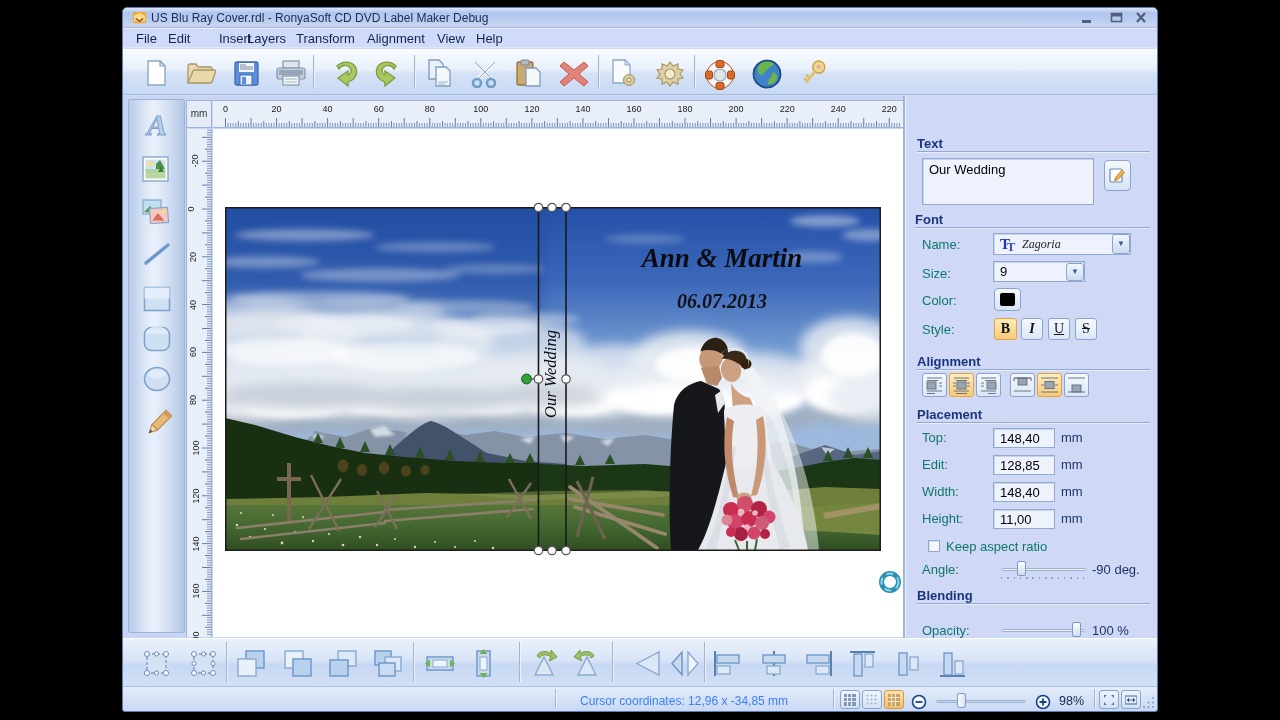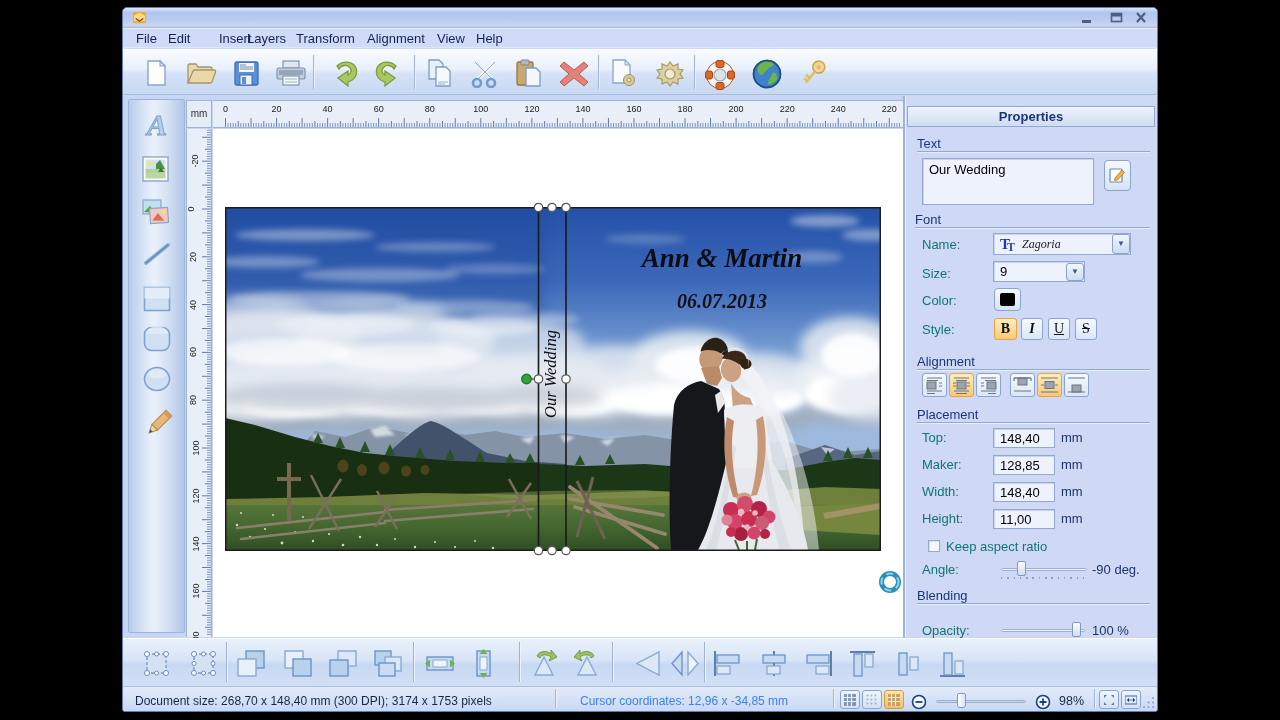--- a/index.html
+++ b/index.html
@@ -21,21 +21,21 @@
 #mmbox{left:186px;top:100px;width:26px;height:28px;background:#e4ecf8;border:1px solid #9db3d8;font-size:10px;color:#333;text-align:center;line-height:26px}
 #hruler{left:213px;top:100px;width:690px;height:28px;background:#e9eff9;border-top:1px solid #9db3d8;border-bottom:1px solid #9db3d8}
 #vruler{left:186px;top:129px;width:26px;height:508px;background:#e9eff9;border-left:1px solid #9db3d8;border-right:1px solid #9db3d8}
 .hlab{position:absolute;top:3px;font-size:9px;color:#222;transform:translateX(-50%)}
 .vlab{position:absolute;left:1px;font-size:9px;color:#222;transform:translateY(-50%) rotate(-90deg)}
 #canvas{left:213px;top:129px;width:690px;height:508px;background:#fff}
 #panelgap{left:903px;top:96px;width:2px;height:542px;background:#9db3d8}
 
 #panel{left:905px;top:96px;width:252px;height:541px;background:#cfd9f5;border-left:1px solid #eef3fb}
 #phead{left:907px;top:106px;width:248px;height:21px;background:linear-gradient(180deg,#eef4fc,#cfdcf3);border:1px solid #8ea9d2;text-align:center;font-size:13px;font-weight:bold;color:#1a357e;line-height:19px}
-.sechead{position:absolute;font-size:13px;font-weight:normal;color:#1a357e}
+.sechead{position:absolute;font-size:13px;font-weight:bold;color:#1a357e}
 .secline{position:absolute;height:1px;background:#92a9d2;box-shadow:0 1px 0 #e6eefa}
 .plabel{position:absolute;font-size:13px;color:#0f766e}
 .pinput{position:absolute;background:#edf2fc;border:1px solid #93a9d0;box-shadow:inset 1px 1px 0 #c6d4ec;font-size:13px;color:#000}
 .unit{position:absolute;font-size:13px;color:#1d3468}
 
 #btoolbar{left:123px;top:638px;width:1034px;height:48px;background:linear-gradient(180deg,#e9f1fb 0%,#d8e4f7 45%,#c7d8f2 55%,#d2e0f5 100%);border-top:1px solid #fff}
 #statusbar{left:123px;top:686px;width:1034px;height:25px;background:linear-gradient(180deg,#e3ecfa,#c9d8f2);border-top:1px solid #aabfe0;border-radius:0 0 3px 3px;font-size:13px;color:#16274e}
 .bsep{position:absolute;top:4px;width:1px;height:40px;background:#9fb4d6;box-shadow:1px 0 0 #eef3fb}
 .bticon{position:absolute;top:647px}
 .ssep{position:absolute;top:3px;width:1px;height:19px;background:#9fb4d6;box-shadow:1px 0 0 #eef3fb}
@@ -46,20 +46,21 @@
 </style></head>
 <body>
 <div id="stage">
 <div class="abs" id="win"></div>
 <div class="abs" id="titlebar"></div>
 <svg class="abs" id="titleicon" viewBox="0 0 16 16">
       <rect x="1" y="2" width="14" height="12" rx="2" fill="#f0a830"></rect>
       <path d="M2 6 L8 3 L14 6 L14 12 L2 12 Z" fill="#fbd98a"></path>
       <path d="M4 9 l4 3 4-3" stroke="#7a4a10" stroke-width="1.4" fill="none"></path>
     </svg>
+<div class="abs" id="titletext">US Blu Ray Cover.rdl - RonyaSoft CD DVD Label Maker Debug</div>
 <svg class="abs" style="left:1079px;top:11px" width="72" height="14" viewBox="0 0 72 14">
 <rect x="3" y="9" width="9" height="3" fill="#50607c"></rect>
 <rect x="32.5" y="2.5" width="10" height="8" fill="none" stroke="#50607c" stroke-width="1.6"></rect>
 <rect x="32.5" y="2.5" width="10" height="3" fill="#50607c"></rect>
 <path d="M58 2 L66 11 M66 2 L58 11" stroke="#50607c" stroke-width="2.2"></path>
     </svg>
 <div class="abs" id="menubar"></div>
 <div class="menu" style="left:136px">File</div>
 <div class="menu" style="left:168px">Edit</div>
 <div class="menu" style="left:219px">Insert</div>
@@ -978,21 +979,20 @@
         <circle cx="341" cy="172" r="4.2"></circle>
 </g>
 <circle cx="301.5" cy="172" r="4.8" fill="#33a33c" stroke="#1d6b24" stroke-width="1.2"></circle>
 </svg>
 <svg class="abs" style="left:878px;top:570px" width="24" height="24" viewBox="0 0 24 24">
 <circle cx="12" cy="12" r="8.5" fill="none" stroke="#2e8fb0" stroke-width="5"></circle>
 <circle cx="12" cy="12" r="8.5" fill="none" stroke="#85d8ec" stroke-width="2" stroke-dasharray="7 5"></circle>
 </svg>
 <div class="abs" id="panelgap"></div>
 <div class="abs" id="panel"></div>
-<div class="abs" id="phead">Properties</div>
 
 <div class="sechead" style="left:917px;top:136px">Text</div>
 <div class="secline" style="left:917px;top:151px;width:233px"></div>
 <div class="pinput" style="left:922px;top:158px;width:172px;height:47px;padding:3px 6px">Our Wedding</div>
 <div class="abs" style="left:1104px;top:160px;width:27px;height:31px;background:linear-gradient(180deg,#f5f9fe,#d6e3f6);border:1px solid #8aa5cc;border-radius:4px">
 <svg style="position:absolute;left:4px;top:6px" width="17" height="17" viewBox="0 0 17 17">
         <rect x="1" y="2" width="12" height="13" rx="1" fill="#fff" stroke="#6a89b0" stroke-width="1.2"></rect>
         <path d="M6 11 L13 3 L15.5 5.5 L8.5 13 L5.5 13.5 Z" fill="#f0b04e" stroke="#b87820" stroke-width="0.8"></path>
       </svg>
     </div>
@@ -1055,21 +1055,21 @@
       <svg width="23" height="22" viewBox="0 0 23 22">
         <rect x="7" y="11" width="9" height="7" fill="#9aa4b2" stroke="#6a7684"></rect>
         <path d="M3 4 h17 M3 18 h17" stroke="#6a7684" stroke-width="1.2"></path>
       </svg>
     </div>
 <div class="sechead" style="left:917px;top:407px">Placement</div>
 <div class="secline" style="left:917px;top:422px;width:233px"></div>
 <div class="plabel" style="left:922px;top:430px">Top:</div>
 <div class="pinput" style="left:993px;top:428px;width:62px;height:20px;padding:2px 6px">148,40</div>
 <div class="unit" style="left:1061px;top:430px">mm</div>
-<div class="plabel" style="left:922px;top:457px">Maker:</div>
+<div class="plabel" style="left:922px;top:457px">Edit:</div>
 <div class="pinput" style="left:993px;top:455px;width:62px;height:20px;padding:2px 6px">128,85</div>
 <div class="unit" style="left:1061px;top:457px">mm</div>
 <div class="plabel" style="left:922px;top:484px">Width:</div>
 <div class="pinput" style="left:993px;top:482px;width:62px;height:20px;padding:2px 6px">148,40</div>
 <div class="unit" style="left:1061px;top:484px">mm</div>
 <div class="plabel" style="left:922px;top:511px">Height:</div>
 <div class="pinput" style="left:993px;top:509px;width:62px;height:20px;padding:2px 6px">11,00</div>
 <div class="unit" style="left:1061px;top:511px">mm</div>
 <div class="abs" style="left:928px;top:540px;width:12px;height:12px;background:#f4f8fd;border:1px solid #92a9d0;box-shadow:inset 1px 1px 0 #d5e0f0"></div>
 <div class="plabel" style="left:946px;top:539px">Keep aspect ratio</div>
@@ -1185,21 +1185,20 @@
       <rect x="8" y="6" width="8" height="22" fill="#c8daf0" stroke="#6a94c8" stroke-width="1.3"></rect>
       <rect x="19" y="14" width="8" height="13" fill="#dce8f6" stroke="#88aad0" stroke-width="1.3"></rect>
     </svg>
 <div class="bsep" style="left:226px;top:642px"></div>
     <div class="bsep" style="left:413px;top:642px"></div>
     <div class="bsep" style="left:519px;top:642px"></div>
     <div class="bsep" style="left:612px;top:642px"></div>
     <div class="bsep" style="left:704px;top:642px"></div>
 
 <div class="abs" id="statusbar"></div>
-<div class="abs" style="left:135px;top:694px;font-size:12px;color:#16274e">Document size: 268,70 x 148,40 mm (300 DPI); 3174 x 1753 pixels</div>
 <div class="abs" style="left:580px;top:694px;font-size:12px;color:#3b82f6">Cursor coordinates: 12,96 x -34,85 mm</div>
 <div class="ssep" style="left:555px;top:689px"></div>
 <div class="ssep" style="left:833px;top:689px"></div>
 <div class="abs" style="left:840px;top:690px;width:20px;height:19px;background:linear-gradient(180deg,#f0f5fc,#d4e1f4);border:1px solid #8aa5cc;border-radius:3px">
       <svg style="position:absolute;left:3px;top:3px" width="12" height="12" viewBox="0 0 12 12">
         <rect x="0" y="0" width="12" height="12" fill="#8096b4"></rect>
         <path d="M0 3.5 h12 M0 7.5 h12 M3.5 0 v12 M7.5 0 v12" stroke="#e8eef6" stroke-width="1.2"></path>
       </svg>
     </div>
 <div class="abs" style="left:862px;top:690px;width:20px;height:19px;background:linear-gradient(180deg,#f0f5fc,#d4e1f4);border:1px solid #8aa5cc;border-radius:3px">

